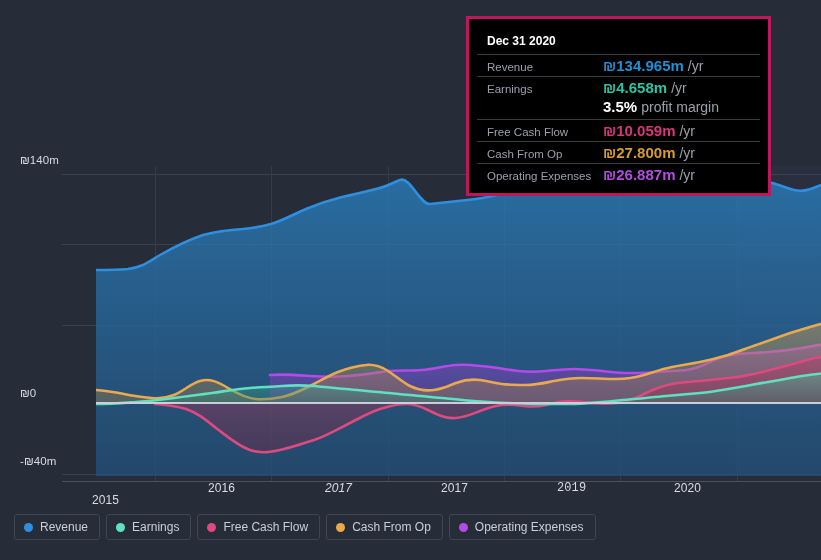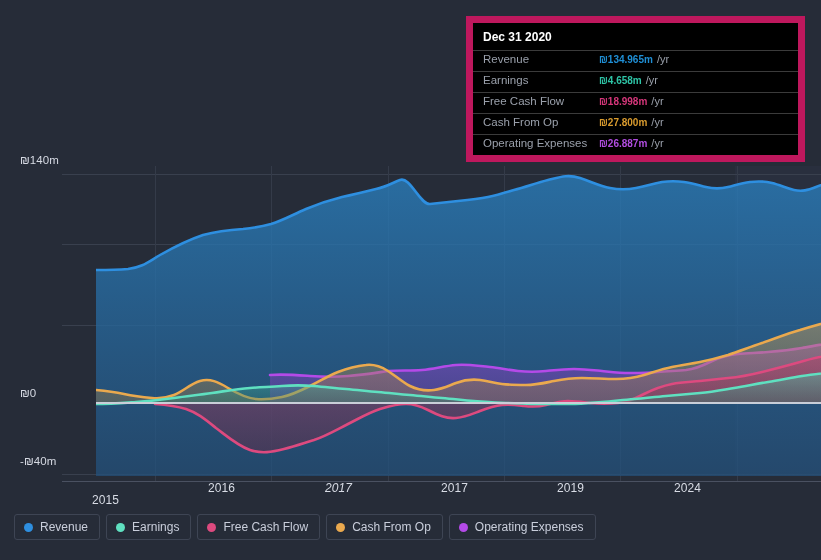--- a/index.html
+++ b/index.html
@@ -37,25 +37,25 @@
     letter-spacing: 0.1px;
   }
   .y-label { left: 20px; }
   .x-label { font-size: 12px; color: #d8dce5; }
 
   
   #tooltip {
     position: absolute;
     left: 466px;
     top: 16px;
-    width: 339px;
+    width: 305px;
     background: #000000;
-    border: 7px solid #be185d;
+    border: 3px solid #be185d;
     box-sizing: border-box;
-    padding: 0;
+    padding: 8px;
     font-size: 11.5px;
   }
   #tooltip .tt-title {
     font-weight: bold;
     color: #ffffff;
     font-size: 12px;
     padding: 7px 10px 6px 10px;
   }
   .tt-row {
     display: flex;
@@ -65,28 +65,28 @@
     min-height: 16px;
   }
   .tt-row .tt-key {
     color: #9aa0ab;
     width: 116px;
     flex: 0 0 116px;
     font-size: 11.5px;
   }
   .tt-row .tt-val {
     font-weight: bold;
-    font-size: 10px;
+    font-size: 15px;
     white-space: nowrap;
   }
   .tt-row .tt-unit {
     color: #9aa0ab;
     font-weight: normal;
     margin-left: 4px;
-    font-size: 11px;
+    font-size: 14px;
   }
   .tt-row.tt-sub {
     border-top: none;
     padding-top: 0;
     padding-bottom: 4px;
   }
   .tt-row.tt-sub .tt-key { visibility: hidden; }
   .tt-row.tt-sub .tt-val { color: #ffffff; }
 
   
@@ -204,43 +204,48 @@
     </svg>
 
     <div class="axis-label y-label" style="top:154px;">₪140m</div>
     <div class="axis-label y-label" style="top:387px;">₪0</div>
     <div class="axis-label y-label" style="top:455px;">-₪40m</div>
 
     <div class="axis-label x-label" style="left:92px; top:481px;margin-top:12px;">2015</div>
     <div class="axis-label x-label" style="left:208px; top:481px;">2016</div>
     <div class="axis-label x-label" style="left:325px; top:481px;font-style:italic;">2017</div>
     <div class="axis-label x-label" style="left:441px; top:481px;">2017</div>
-    <div class="axis-label x-label" style="left:557px; top:481px;">2019</div>
-    <div class="axis-label x-label" style="left:674px; top:481px;">2024</div>
+    <div class="axis-label x-label" style="left:557px; top:481px;font-family:Liberation Mono, monospace;">2019</div>
+    <div class="axis-label x-label" style="left:674px; top:481px;">2020</div>
   </div>
 
   <div id="tooltip">
     <div class="tt-title">Dec 31 2020</div>
 
     <div class="tt-row">
       <span class="tt-key">Revenue</span>
       <span class="tt-val" style="color:#1f8fd6">₪134.965m</span>
       <span class="tt-unit">/yr</span>
     </div>
 
     <div class="tt-row">
       <span class="tt-key">Earnings</span>
       <span class="tt-val" style="color:#2ec4a6">₪4.658m</span>
       <span class="tt-unit">/yr</span>
     </div>
 
+    <div class="tt-row tt-sub">
+      <span class="tt-key"></span>
+      <span class="tt-val">3.5%</span>
+      <span class="tt-unit">profit margin</span>
+    </div>
 
     <div class="tt-row">
       <span class="tt-key">Free Cash Flow</span>
-      <span class="tt-val" style="color:#d6367a">₪18.998m</span>
+      <span class="tt-val" style="color:#d6367a">₪10.059m</span>
       <span class="tt-unit">/yr</span>
     </div>
 
     <div class="tt-row">
       <span class="tt-key">Cash From Op</span>
       <span class="tt-val" style="color:#d99b2e">₪27.800m</span>
       <span class="tt-unit">/yr</span>
     </div>
 
     <div class="tt-row">

